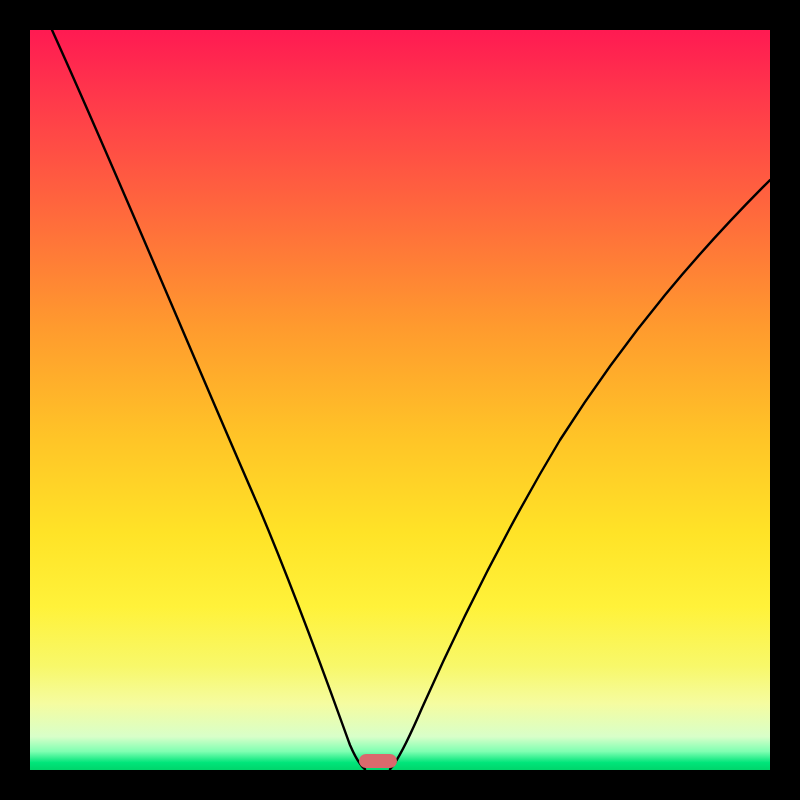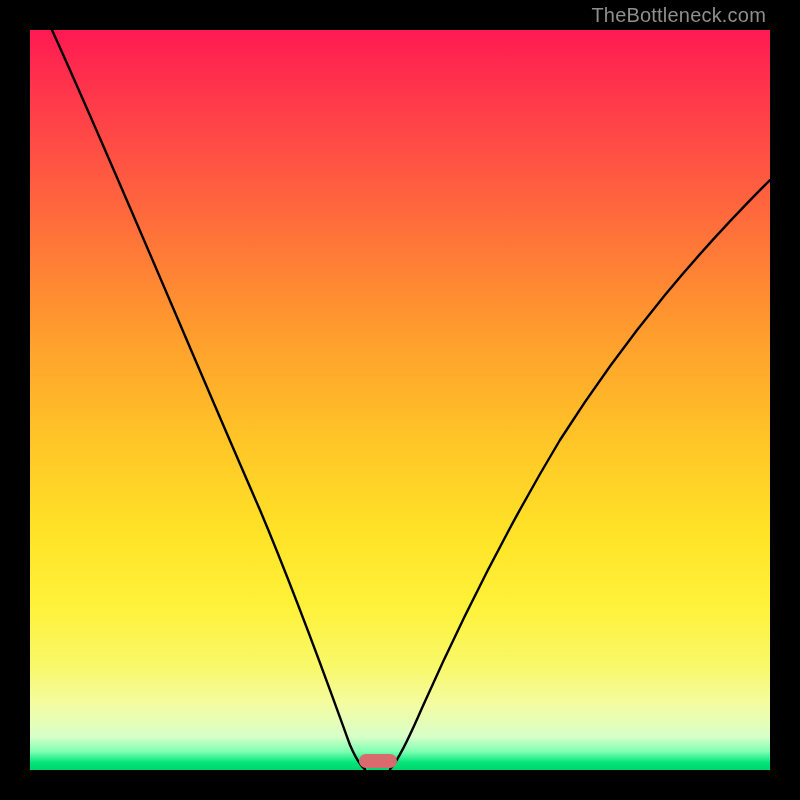--- a/index.html
+++ b/index.html
@@ -63,21 +63,20 @@
     height: 14px;
     border-radius: 7px;
     background: #d96a6d;
   }
 </style>
 </head>
 <body>
 
 <div class="frame">
 
-  <div class="watermark">TheBottleneck.com</div>
 
   <div class="plot-area">
 
     <svg class="curve" viewBox="0 0 740 740" preserveAspectRatio="none">
 
       <path d="M 22 0
                C 90 150, 160 320, 230 480
                C 270 575, 300 660, 320 715
                C 326 729, 331 736, 335 739.3" fill="none" stroke="#000" stroke-width="2.4" stroke-linecap="round"></path>
 

